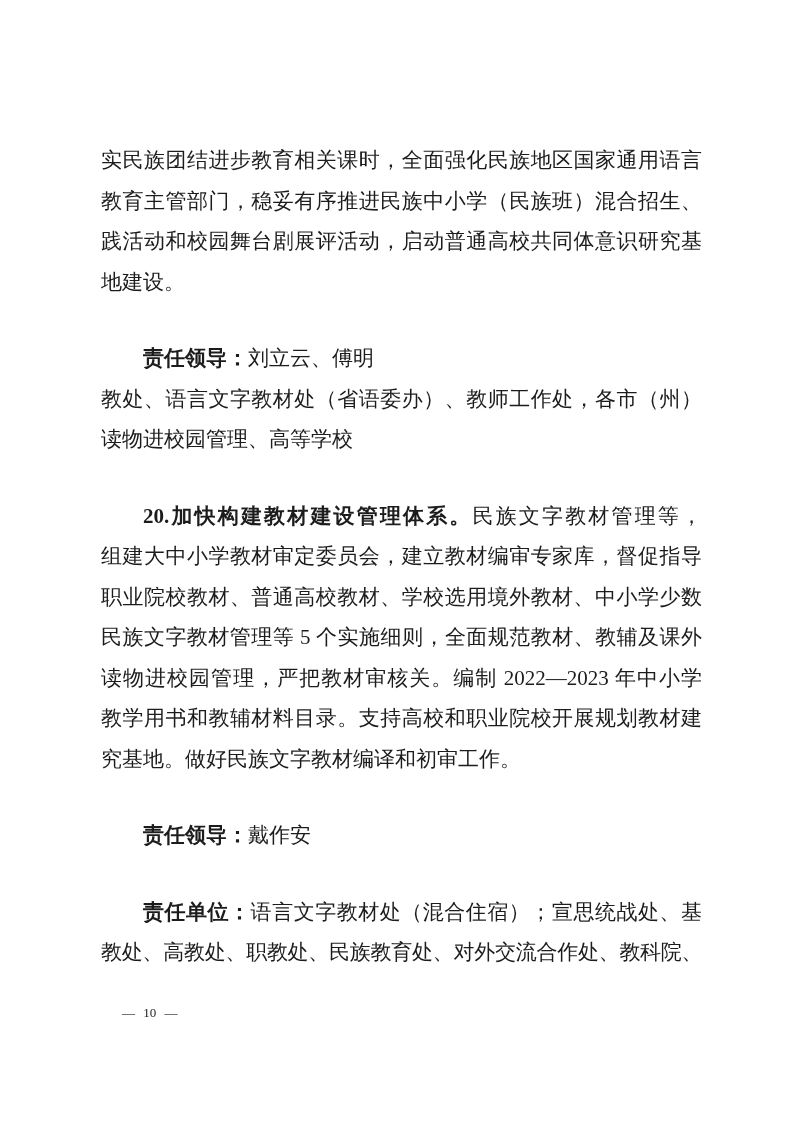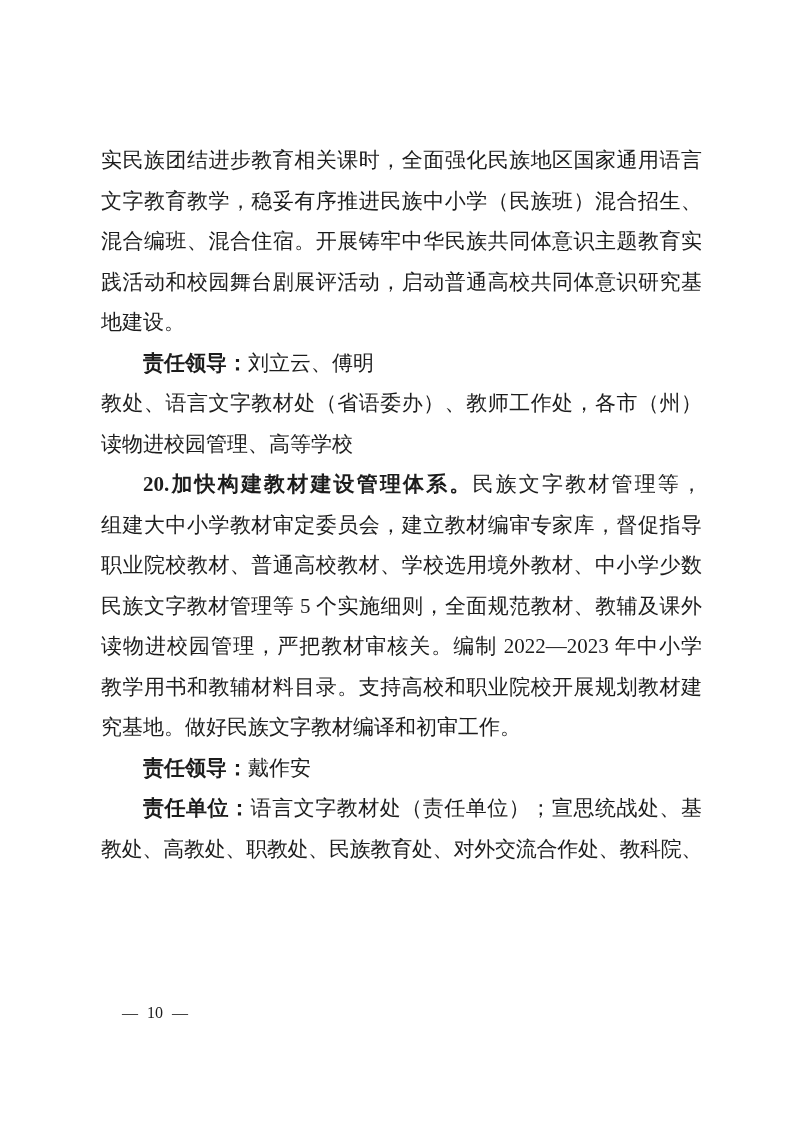--- a/index.html
+++ b/index.html
@@ -26,57 +26,57 @@
   }
   .line {
     text-align: justify;
     text-align-last: left;
   }
   .line.justify {
     text-align-last: justify;
   }
   .line.indent {
     text-indent: 42px;
+    margin-top: 36px;
   }
   .line.tight {
     letter-spacing: -0.6px;
   }
   .bold {
     font-weight: 700;
   }
   .footer {
     position: absolute;
     left: 122px;
     top: 1000px;
-    font-size: 16px;
+    font-size: 13px;
     line-height: 26px;
     color: #1c1c1c;
     word-spacing: 5px;
   }
 </style>
 </head>
 <body>
 
 <div class="page">
   <div class="body-text">
       <div class="line justify"><span class="regular">实民族团结进步教育相关课时，全面强化民族地区国家通用语言</span></div>
-      <div class="line justify"><span class="regular">文字教育教学，稳妥有序推进民族中小学（民族班）混合招生、</span></div>
-      <div class="line justify"><span class="regular">混合编班、混合住宿。开展铸牢中华民族共同体意识主题教育实</span></div>
+      <div class="line justify"><span class="regular">教育主管部门，稳妥有序推进民族中小学（民族班）混合招生、</span></div>
       <div class="line justify"><span class="regular">践活动和校园舞台剧展评活动，启动普通高校共同体意识研究基</span></div>
       <div class="line"><span class="regular">地建设。</span></div>
       <div class="line indent"><span class="bold">责任领导：</span><span class="regular">刘立云、傅明</span></div>
       <div class="line justify"><span class="regular">教处、语言文字教材处（省语委办）、教师工作处，各市（州）</span></div>
       <div class="line"><span class="regular">读物进校园管理、高等学校</span></div>
       <div class="line justify indent"><span class="bold">20.加快构建教材建设管理体系。</span><span class="regular">民族文字教材管理等，</span></div>
       <div class="line justify"><span class="regular">组建大中小学教材审定委员会，建立教材编审专家库，督促指导</span></div>
       <div class="line justify"><span class="regular">职业院校教材、普通高校教材、学校选用境外教材、中小学少数</span></div>
       <div class="line justify"><span class="regular">民族文字教材管理等 5 个实施细则，全面规范教材、教辅及课外</span></div>
       <div class="line justify"><span class="regular">读物进校园管理，严把教材审核关。编制 2022—2023 年中小学</span></div>
       <div class="line justify"><span class="regular">教学用书和教辅材料目录。支持高校和职业院校开展规划教材建</span></div>
       <div class="line"><span class="regular">究基地。做好民族文字教材编译和初审工作。</span></div>
       <div class="line indent"><span class="bold">责任领导：</span><span class="regular">戴作安</span></div>
-      <div class="line justify indent"><span class="bold">责任单位：</span><span class="regular">语言文字教材处（责任单位）；宣思统战处、基</span></div>
+      <div class="line justify indent"><span class="bold">责任单位：</span><span class="regular">语言文字教材处（混合住宿）；宣思统战处、基</span></div>
       <div class="line justify tight"><span class="regular">教处、高教处、职教处、民族教育处、对外交流合作处、教科院、</span></div>
     </div>
   <div class="footer">
     <span>— 10 —</span>
   </div>
 </div>
 
 </body></html>

